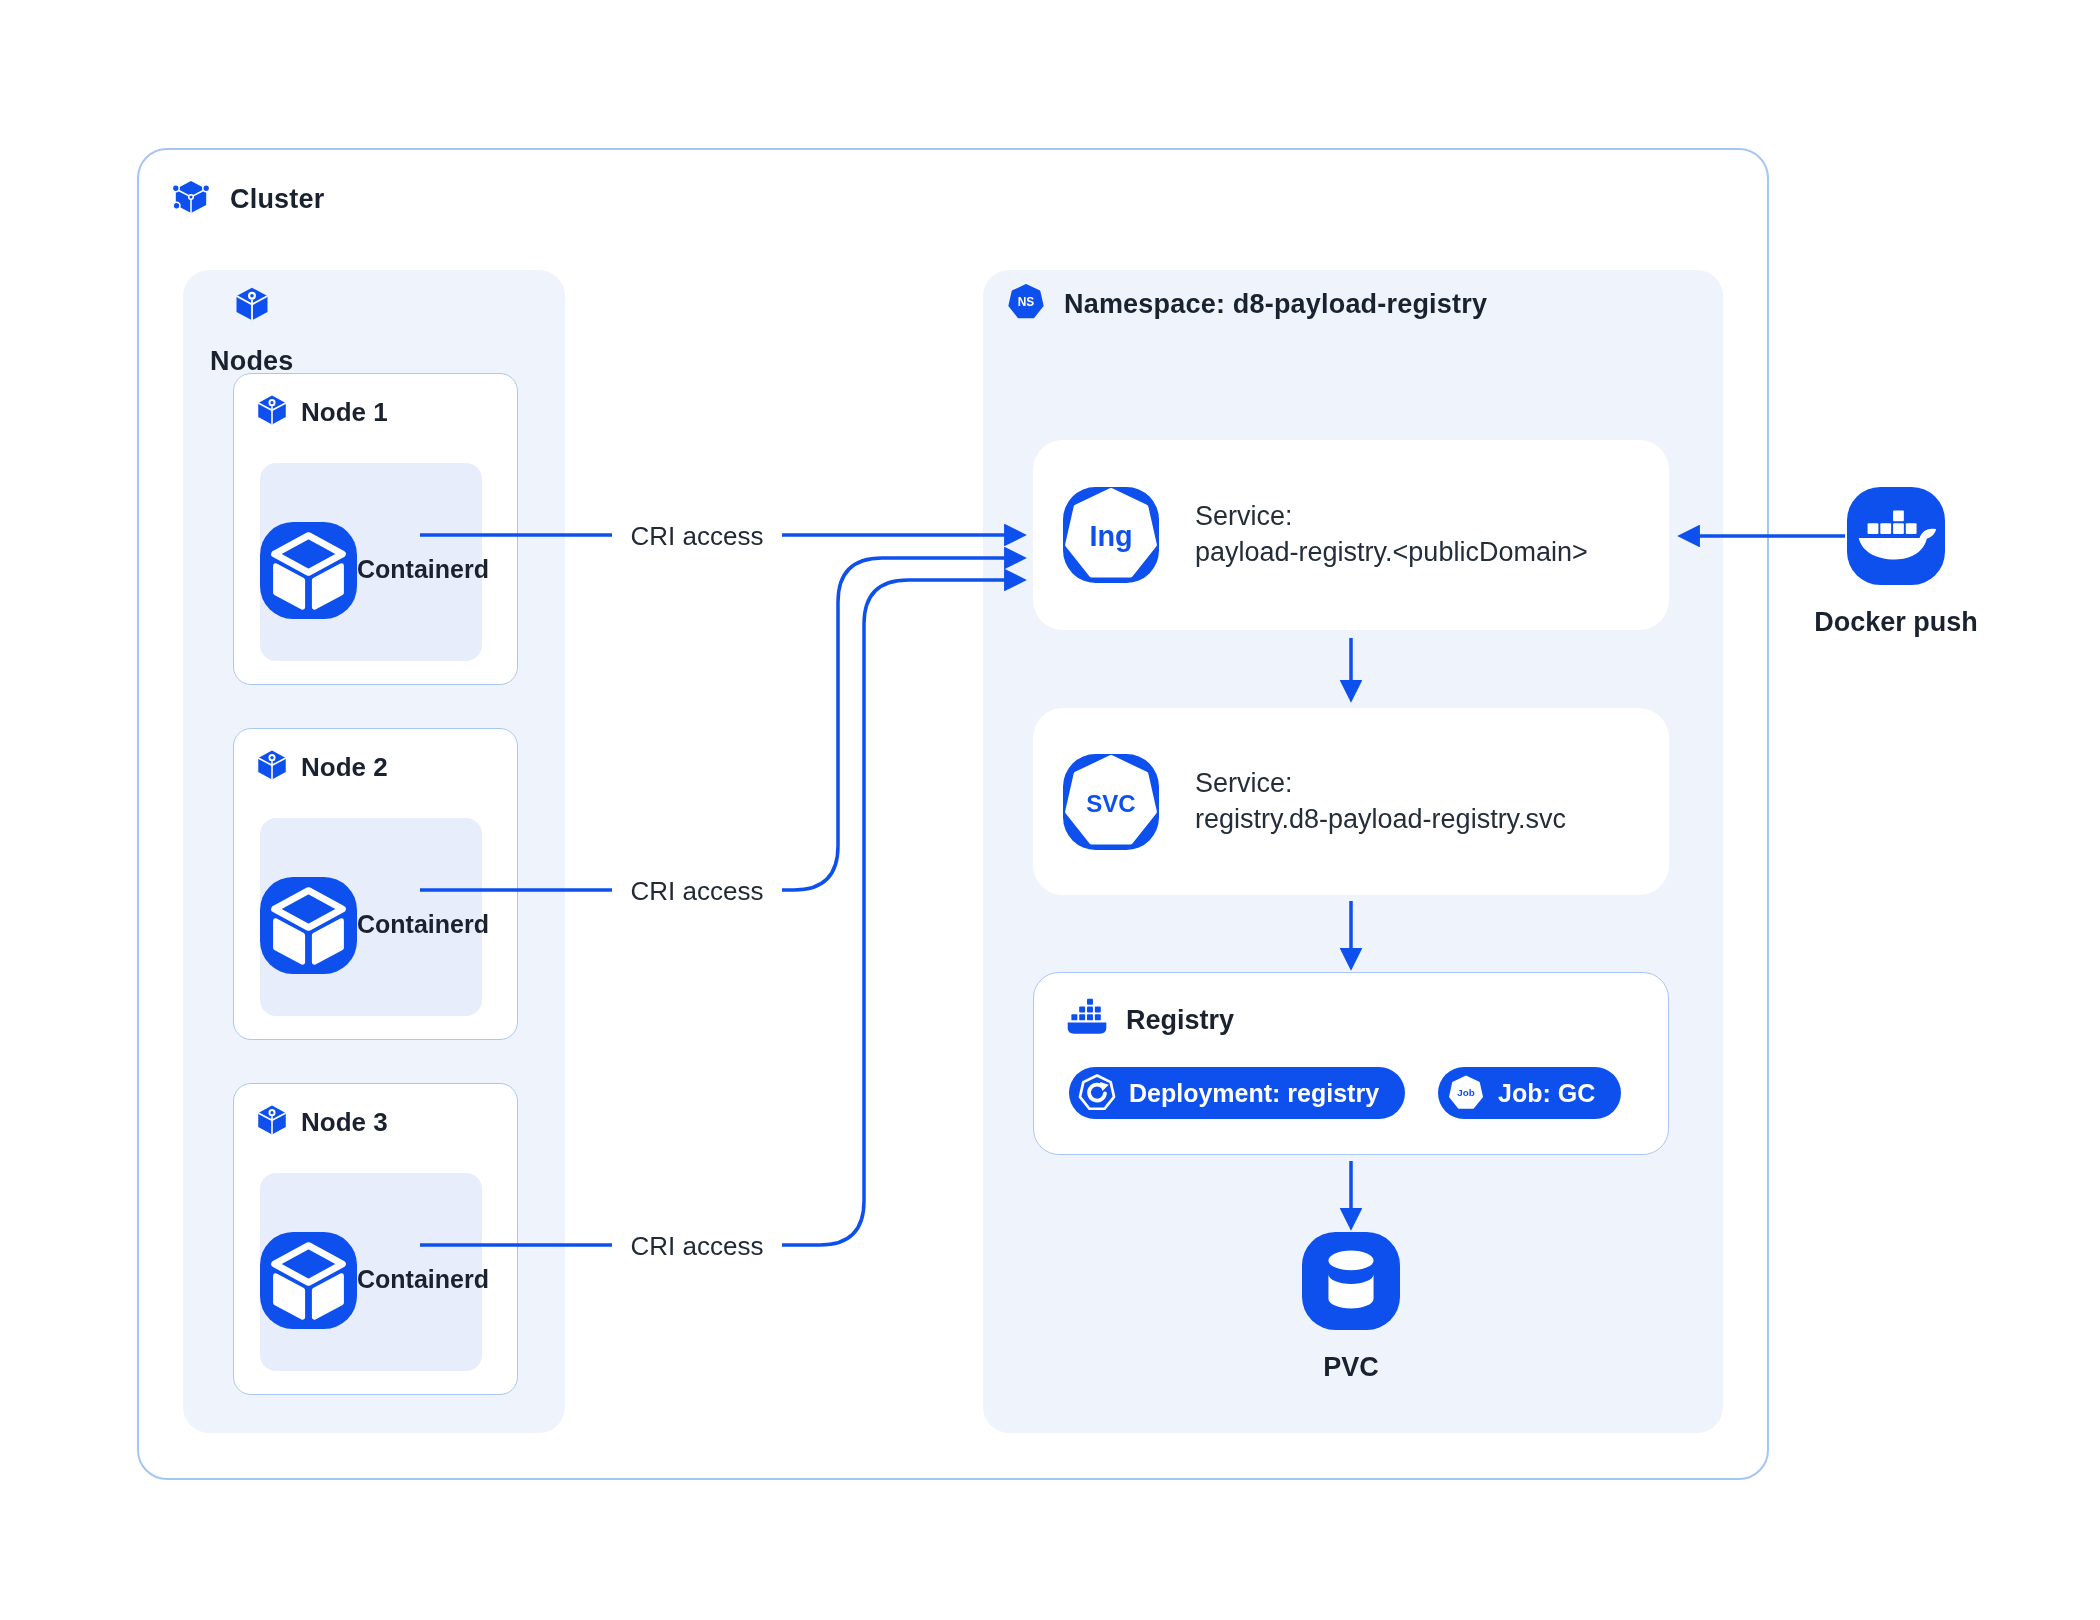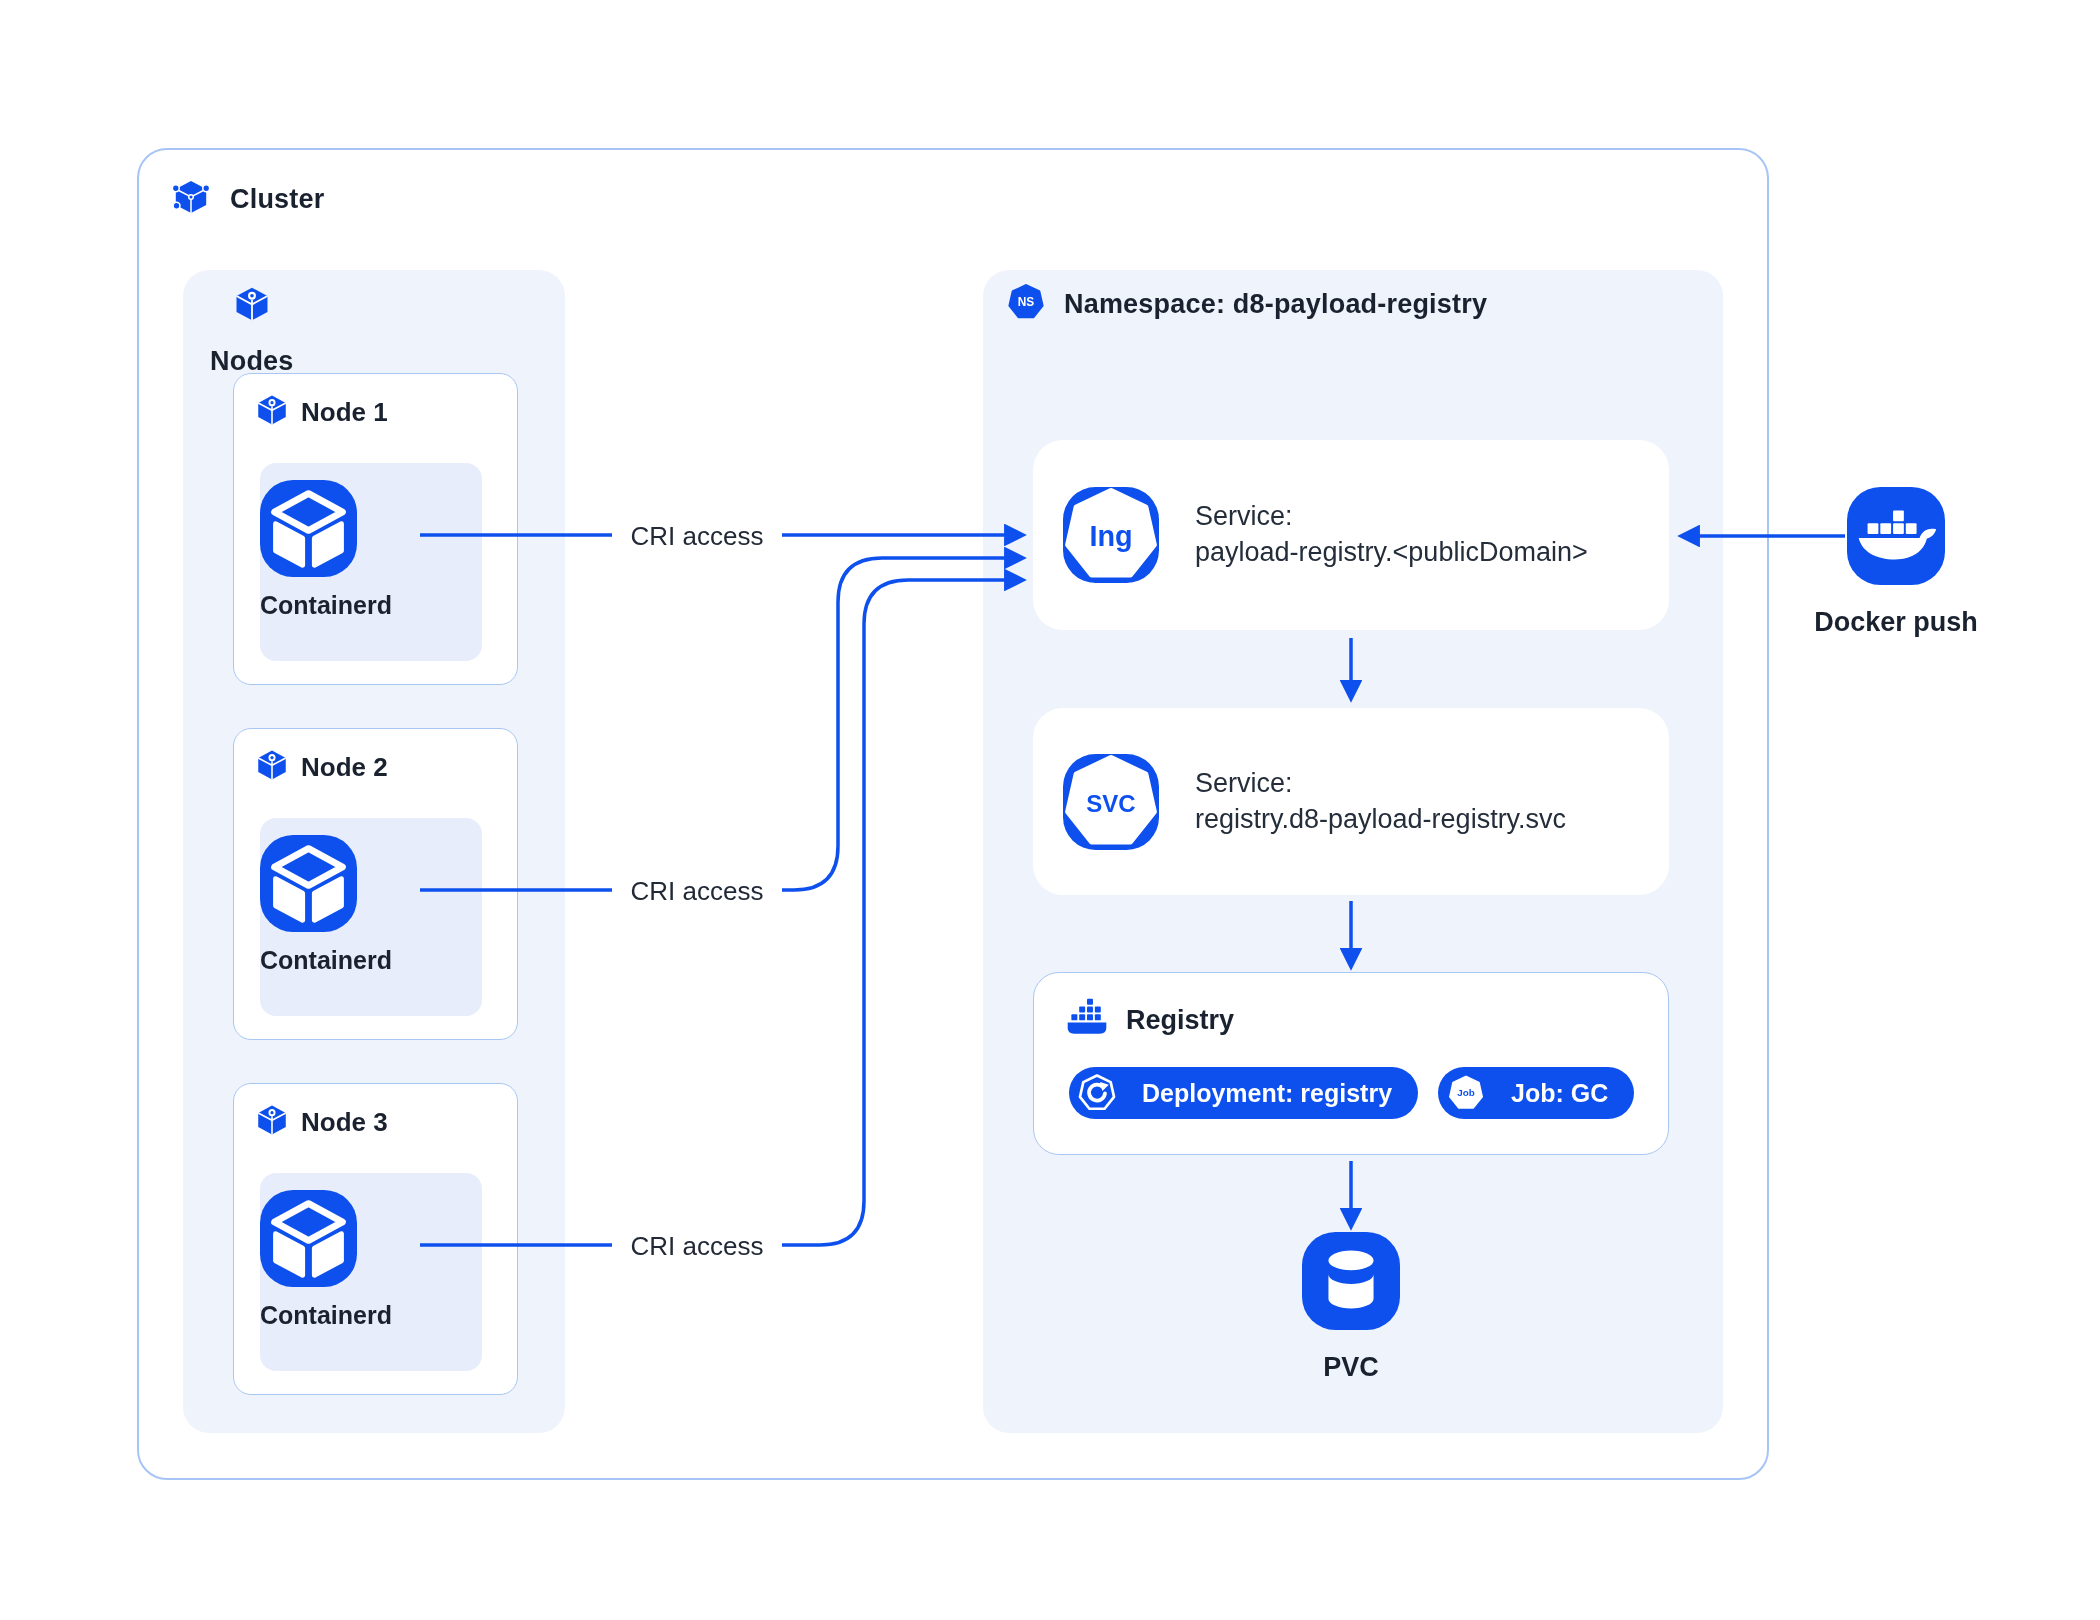--- a/index.html
+++ b/index.html
@@ -22,42 +22,42 @@
 
   .panel{position:absolute;background:var(--panel);border-radius:26px;}
   .nodes-panel{left:183px;top:270px;width:382px;height:1163px;}
   .ns-panel{left:983px;top:270px;width:740px;height:1163px;}
 
   .node{position:absolute;left:233px;width:285px;height:312px;background:#fff;
     border:1.5px solid var(--nodeborder);border-radius:18px;}
   .node-hdr{position:absolute;left:22px;top:20px;display:flex;align-items:center;gap:13px;}
   .node-hdr .ttl{font-size:26px;font-weight:700;}
   .tile{position:absolute;left:26px;top:89px;width:222px;height:198px;background:var(--tile);
-    border-radius:16px;display:flex;flex-direction:column;align-items:flex-start;}
+    border-radius:16px;display:flex;align-items:center;}
   .tile .runtime{font-size:25px;font-weight:700;margin-top:14px;}
 
   .squircle{background:var(--primary);border-radius:34%;display:flex;align-items:center;
     justify-content:center;flex:none;}
   .sq97{width:97px;height:97px;margin-top:17px;}
   .sq96{width:96px;height:96px;}
   .sq98{width:98px;height:98px;}
   .squircle svg{width:100%;height:100%;display:block;}
 
   .card{position:absolute;left:1033px;width:636px;background:#fff;border-radius:30px;
     display:flex;align-items:center;padding-left:30px;gap:36px;}
   .card-ingress{top:440px;height:190px;}
   .card-service{top:708px;height:187px;}
   .card-text{font-size:27px;font-weight:500;color:#242d3a;line-height:1.32;}
 
   .card-registry{position:absolute;left:1033px;top:972px;width:636px;height:183px;background:#fff;
     border:1.5px solid var(--nodeborder);border-radius:26px;}
   .reg-hdr{position:absolute;left:30px;top:22px;display:flex;align-items:center;gap:16px;}
   .reg-hdr .ttl{font-size:27px;font-weight:700;}
   .pill{position:absolute;top:94px;height:52px;background:var(--primary);border-radius:26px;
-    display:flex;align-items:center;gap:26px;padding:0 26px 0 9px;color:#fff;
+    display:flex;align-items:center;gap:13px;padding:0 26px 0 9px;color:#fff;
     font-size:25px;font-weight:700;}
   .pill svg{width:38px;height:38px;flex:none;}
   .pill-deploy{left:35px;}
   .pill-job{left:404px;}
 
   .fig{position:absolute;display:flex;flex-direction:column;align-items:center;}
   .fig .cap{font-size:27px;font-weight:700;margin-top:22px;}
   .fig-pvc{left:1276px;top:1232px;width:150px;}
   .fig-docker{left:1796px;top:487px;width:200px;}
 

